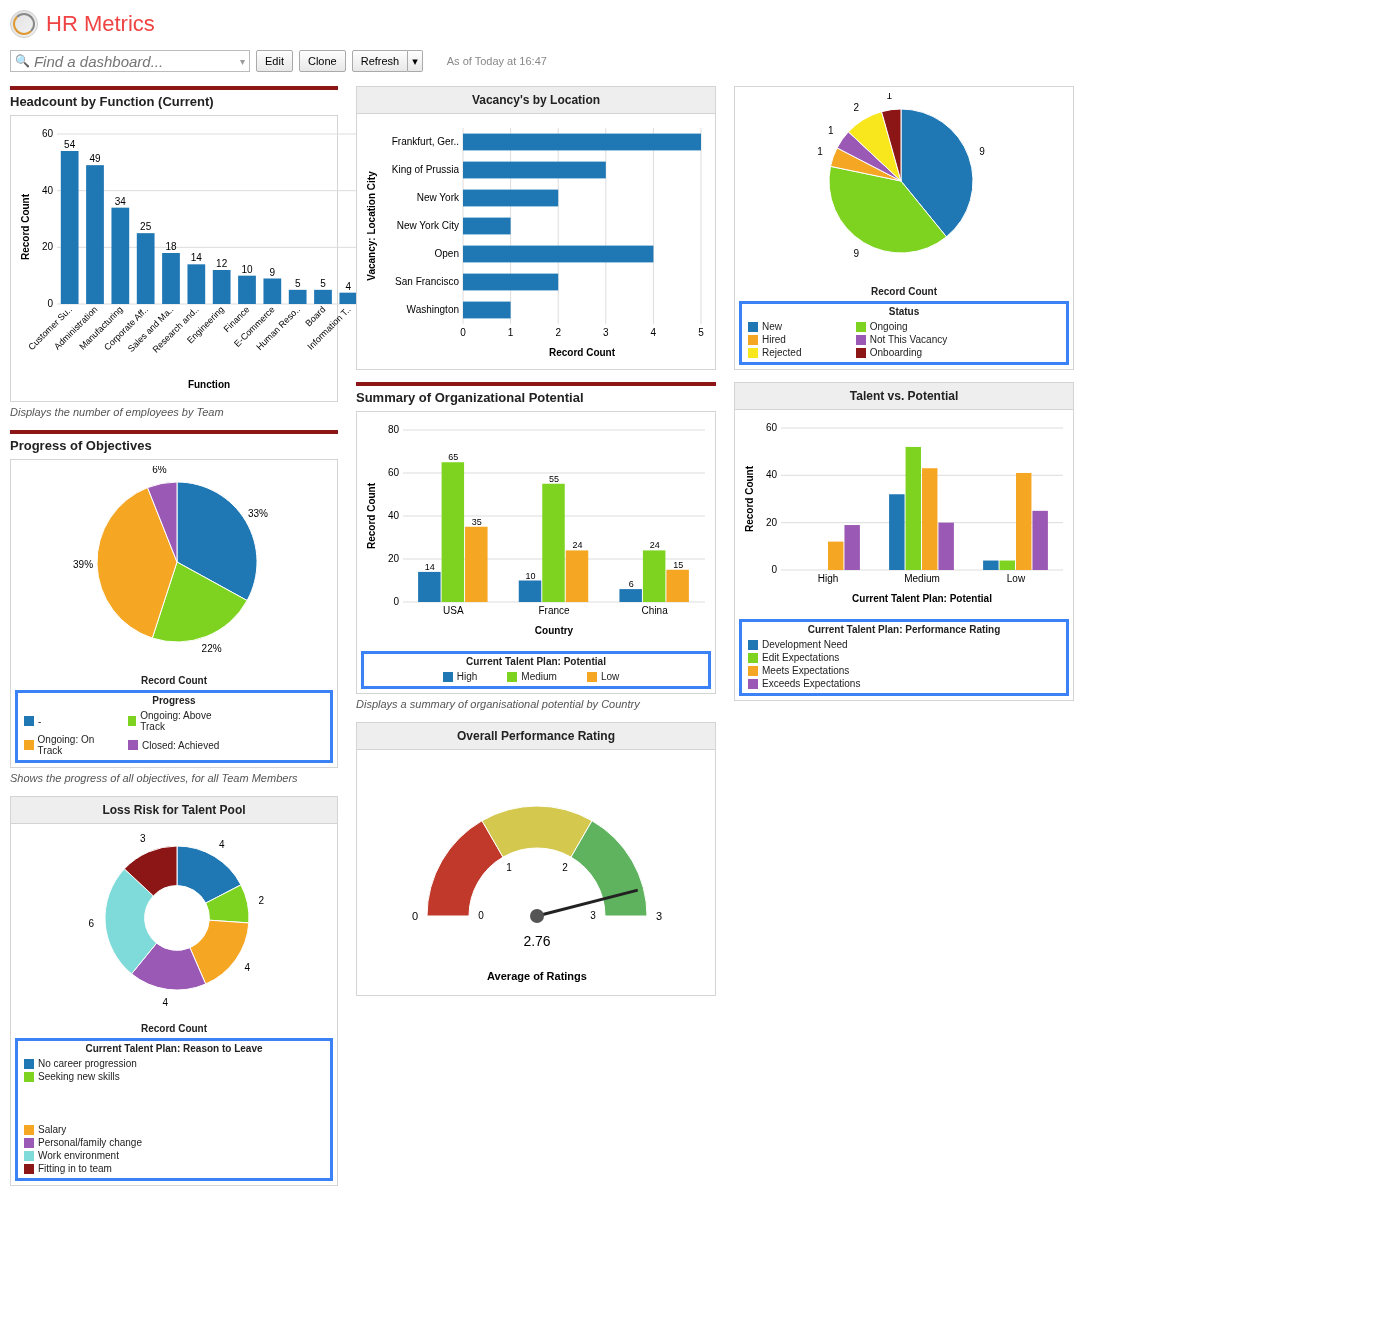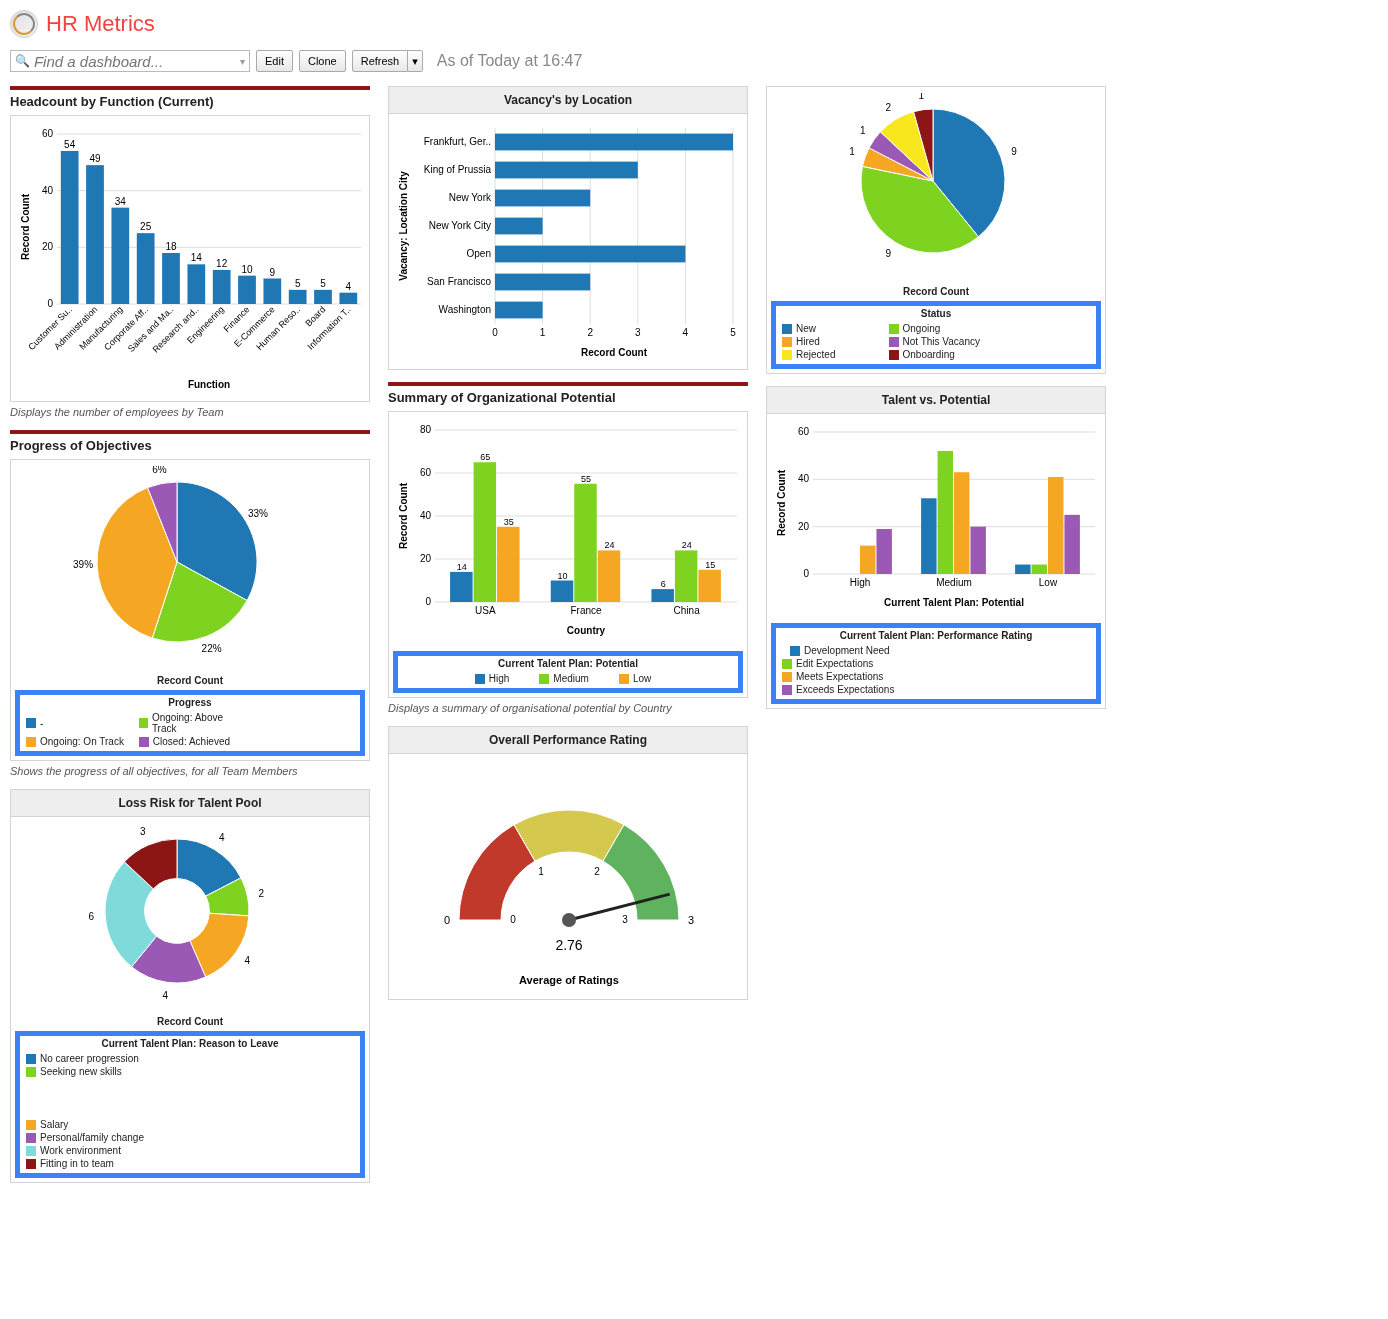--- a/index.html
+++ b/index.html
@@ -10,33 +10,33 @@
 .header h1 { font-size: 22px; font-weight: normal; color: #ef4444; }
 .toolbar { display: flex; align-items: center; gap: 6px; margin-bottom: 14px; }
 .search-box { width: 240px; height: 22px; border: 1px solid #bbb; display: flex; align-items: center; padding: 0 4px; background: #fff; }
 .search-box .mag { color: #aaa; font-size: 12px; margin-right: 4px; }
 .search-box input { border: none; flex: 1; font-size: 15px; font-style: italic; color: #888; outline: none; }
 .search-box .arrow { color: #999; font-size: 10px; }
 .btn { height: 22px; padding: 0 8px; border: 1px solid #aaa; background: linear-gradient(#fefefe,#e8e8e8); font-size: 11px; cursor: pointer; border-radius: 2px; }
 .btn-split { display: flex; border-radius: 10px; }
 .btn-split .btn:first-child { border-radius: 2px 0 0 2px; }
 .btn-split .btn:last-child { border-left: none; border-radius: 0 2px 2px 0; padding: 0 4px; }
-.timestamp { font-size: 16px; color: #888; margin-left: 8px; }
+.timestamp { font-size: 11px; color: #888; margin-left: 18px; }
 .grid { display: flex; gap: 18px; }
 .col { display: flex; flex-direction: column; gap: 12px; }
-.col1 { width: 360px; }
+.col1 { width: 328px; }
 .col2 { width: 360px; }
 .col3 { width: 340px; }
 .redbar { height: 4px; background: #8c1515; margin-bottom: 4px; }
 .section-title { font-size: 13px; font-weight: bold; margin-bottom: 6px; }
 .panel { border: 1px solid #d4d4d4; background: #fff; }
 .panel-title { background: #eee; text-align: center; padding: 6px 4px; font-size: 12px; font-weight: bold; border-bottom: 1px solid #d4d4d4; }
 .panel-body { padding: 6px; }
 .caption { font-style: italic; font-size: 11px; color: #555; margin-top: 4px; }
-.legend { border: 5px solid #3b82f6; margin: 4px; font-size: 10px; }
+.legend { border: 3px solid #3b82f6; margin: 4px; font-size: 10px; }
 .legend-title { text-align: center; font-weight: bold; padding: 2px; }
 .legend-items { display: flex; flex-wrap: wrap; padding: 2px 6px; }
 .legend-item { display: flex; align-items: center; gap: 4px; margin-right: 10px; margin-bottom: 2px; }
 .swatch { width: 10px; height: 10px; display: inline-block; }
 .note { font-size: 10px; text-align: center; font-weight: bold; }
 svg text { font-family: Arial; }
 </style>
 </head>
 <body>
 
@@ -408,21 +408,21 @@
               <rect x="258.55" y="144.53333333333333" width="15.45" height="9.466666666666667" fill="#7ed321"></rect>
               <rect x="275" y="56.96666666666667" width="15.45" height="97.03333333333333" fill="#f5a623"></rect>
               <rect x="291.45" y="94.83333333333333" width="15.45" height="59.16666666666667" fill="#9b59b6"></rect>
               <text x="275" y="166" text-anchor="middle" font-size="10">Low</text>
               <text x="12" y="83" text-anchor="middle" font-size="10" font-weight="bold" transform="rotate(-90 12 83)">Record Count</text>
               <text x="181" y="186" text-anchor="middle" font-size="10" font-weight="bold">Current Talent Plan: Potential</text>
             </svg></div>
         <div class="legend">
           <div class="legend-title">Current Talent Plan: Performance Rating</div>
           <div class="legend-items" id="leg-talentpotential">
-              <div class="legend-item" style="width: 48%; margin-left: 8px;">
+              <div class="legend-item" style="width: 48%;">
                 <span class="swatch" style="background: rgb(31, 119, 180);"></span>
                 <span>Development Need</span>
               </div>
               <div class="legend-item" style="width: 48%;">
                 <span class="swatch" style="background: rgb(126, 211, 33);"></span>
                 <span>Edit Expectations</span>
               </div>
               <div class="legend-item" style="width: 48%;">
                 <span class="swatch" style="background: rgb(245, 166, 35);"></span>
                 <span>Meets Expectations</span>

